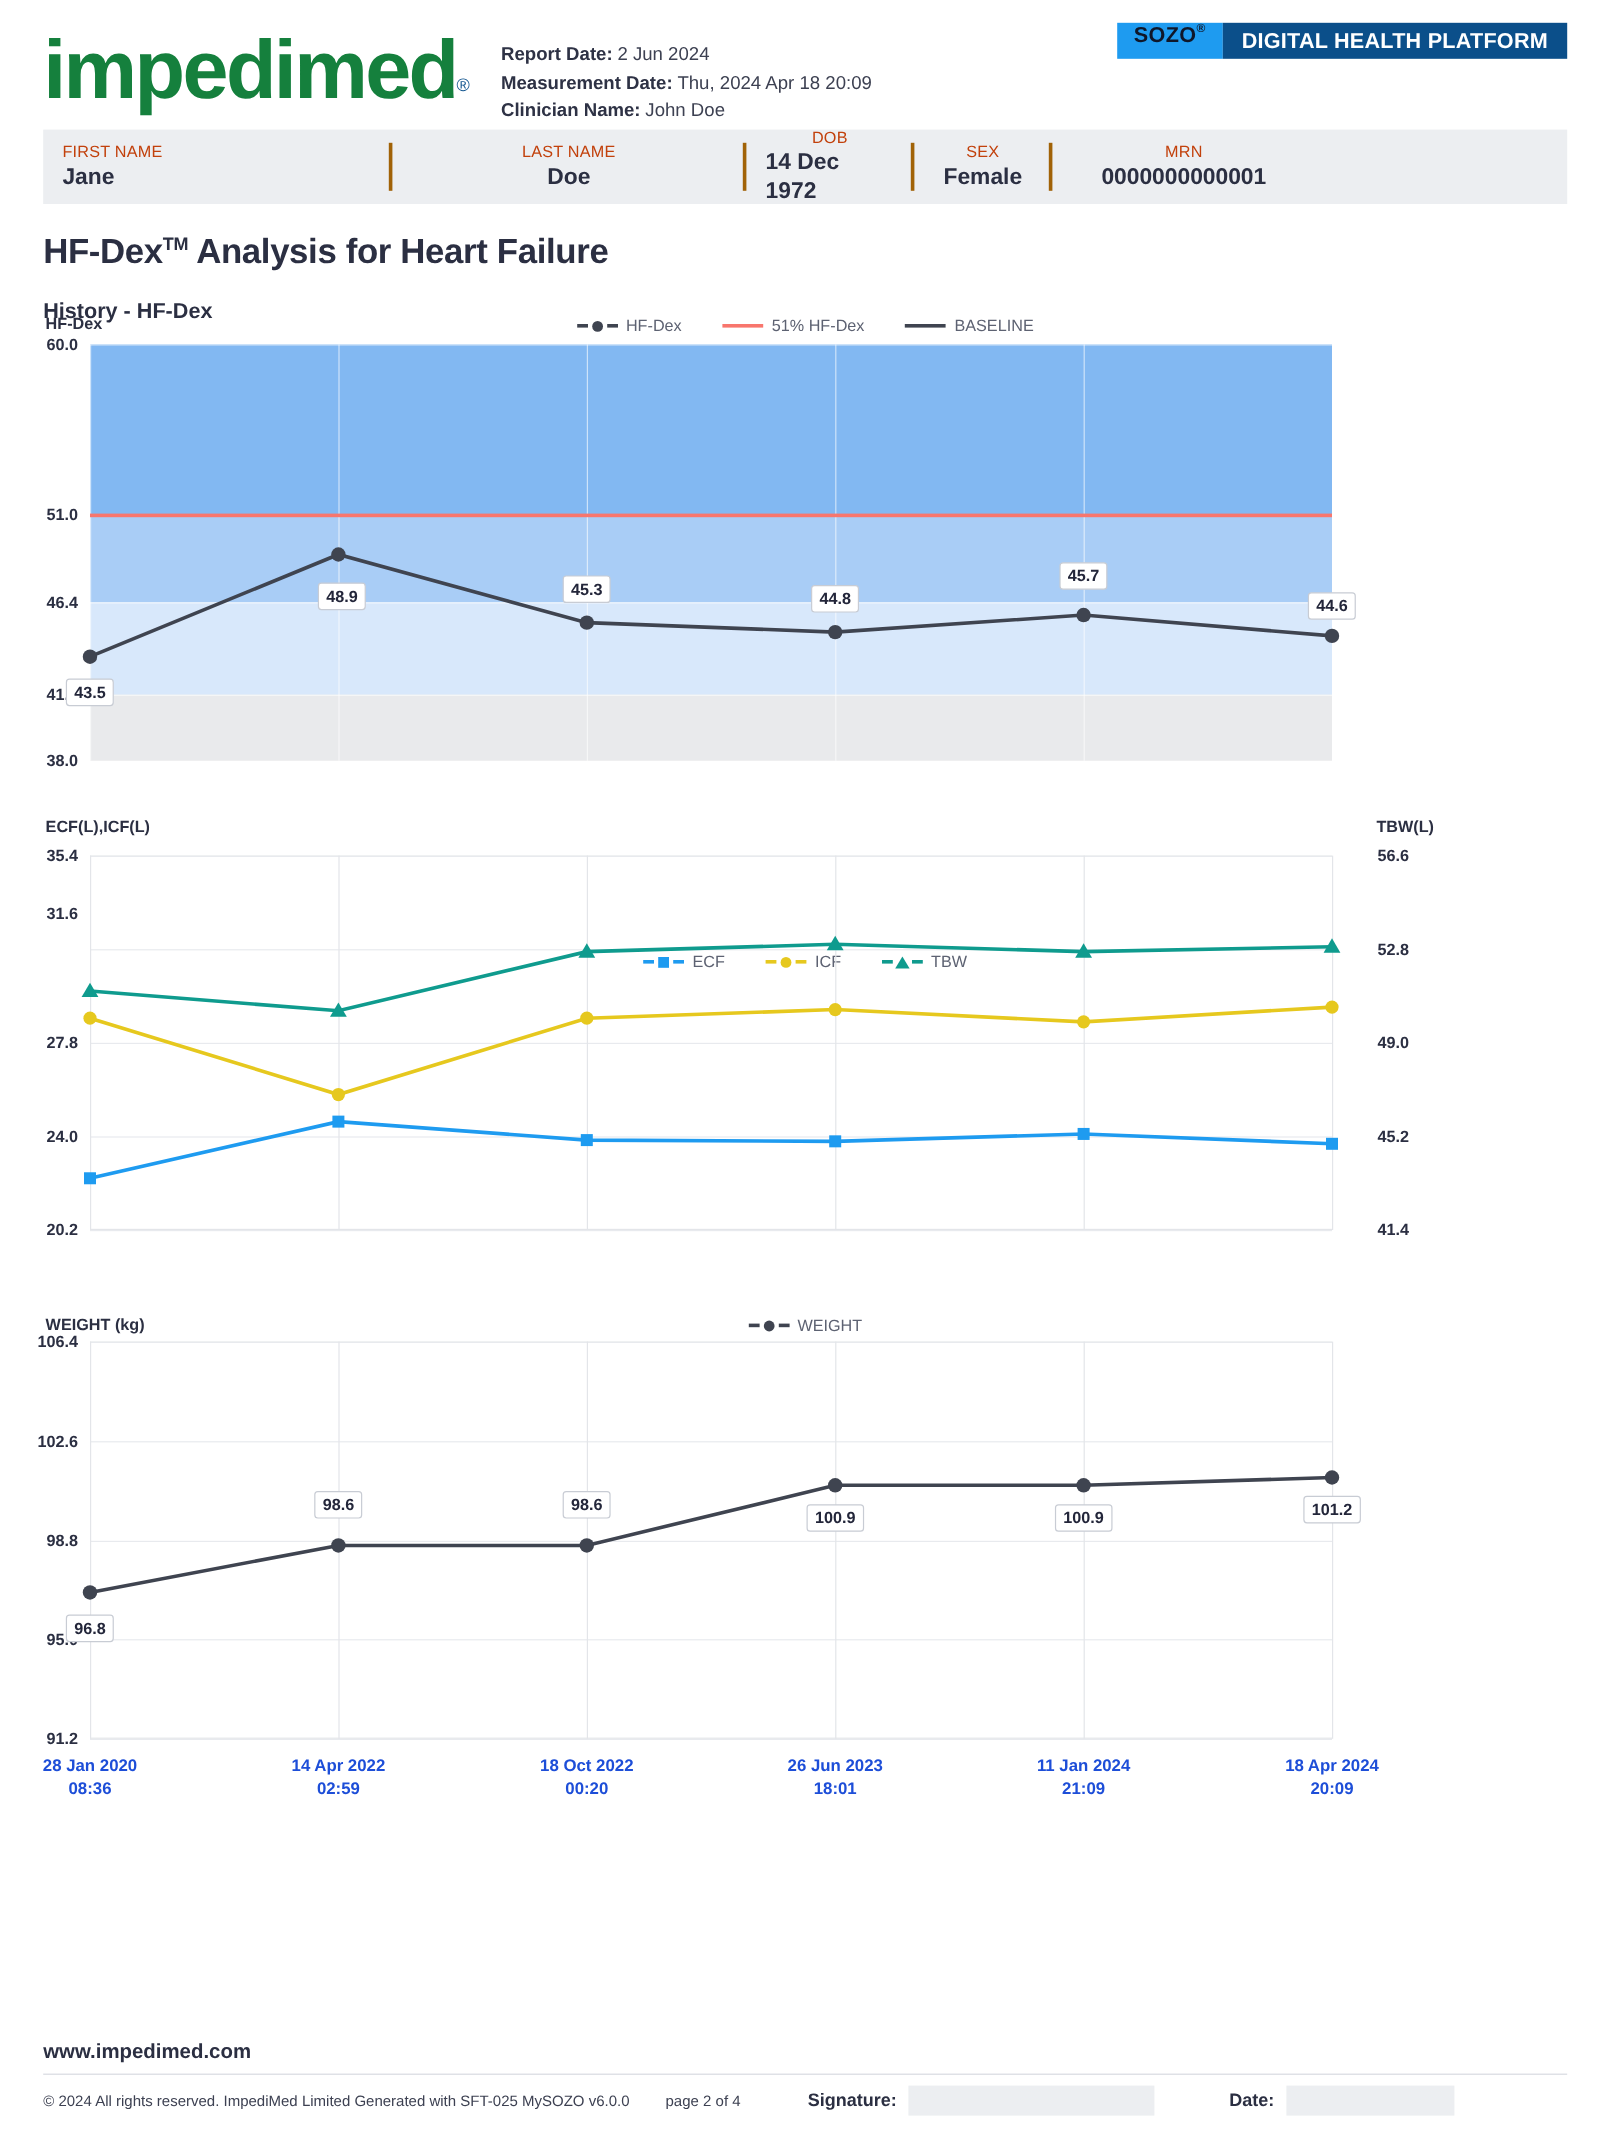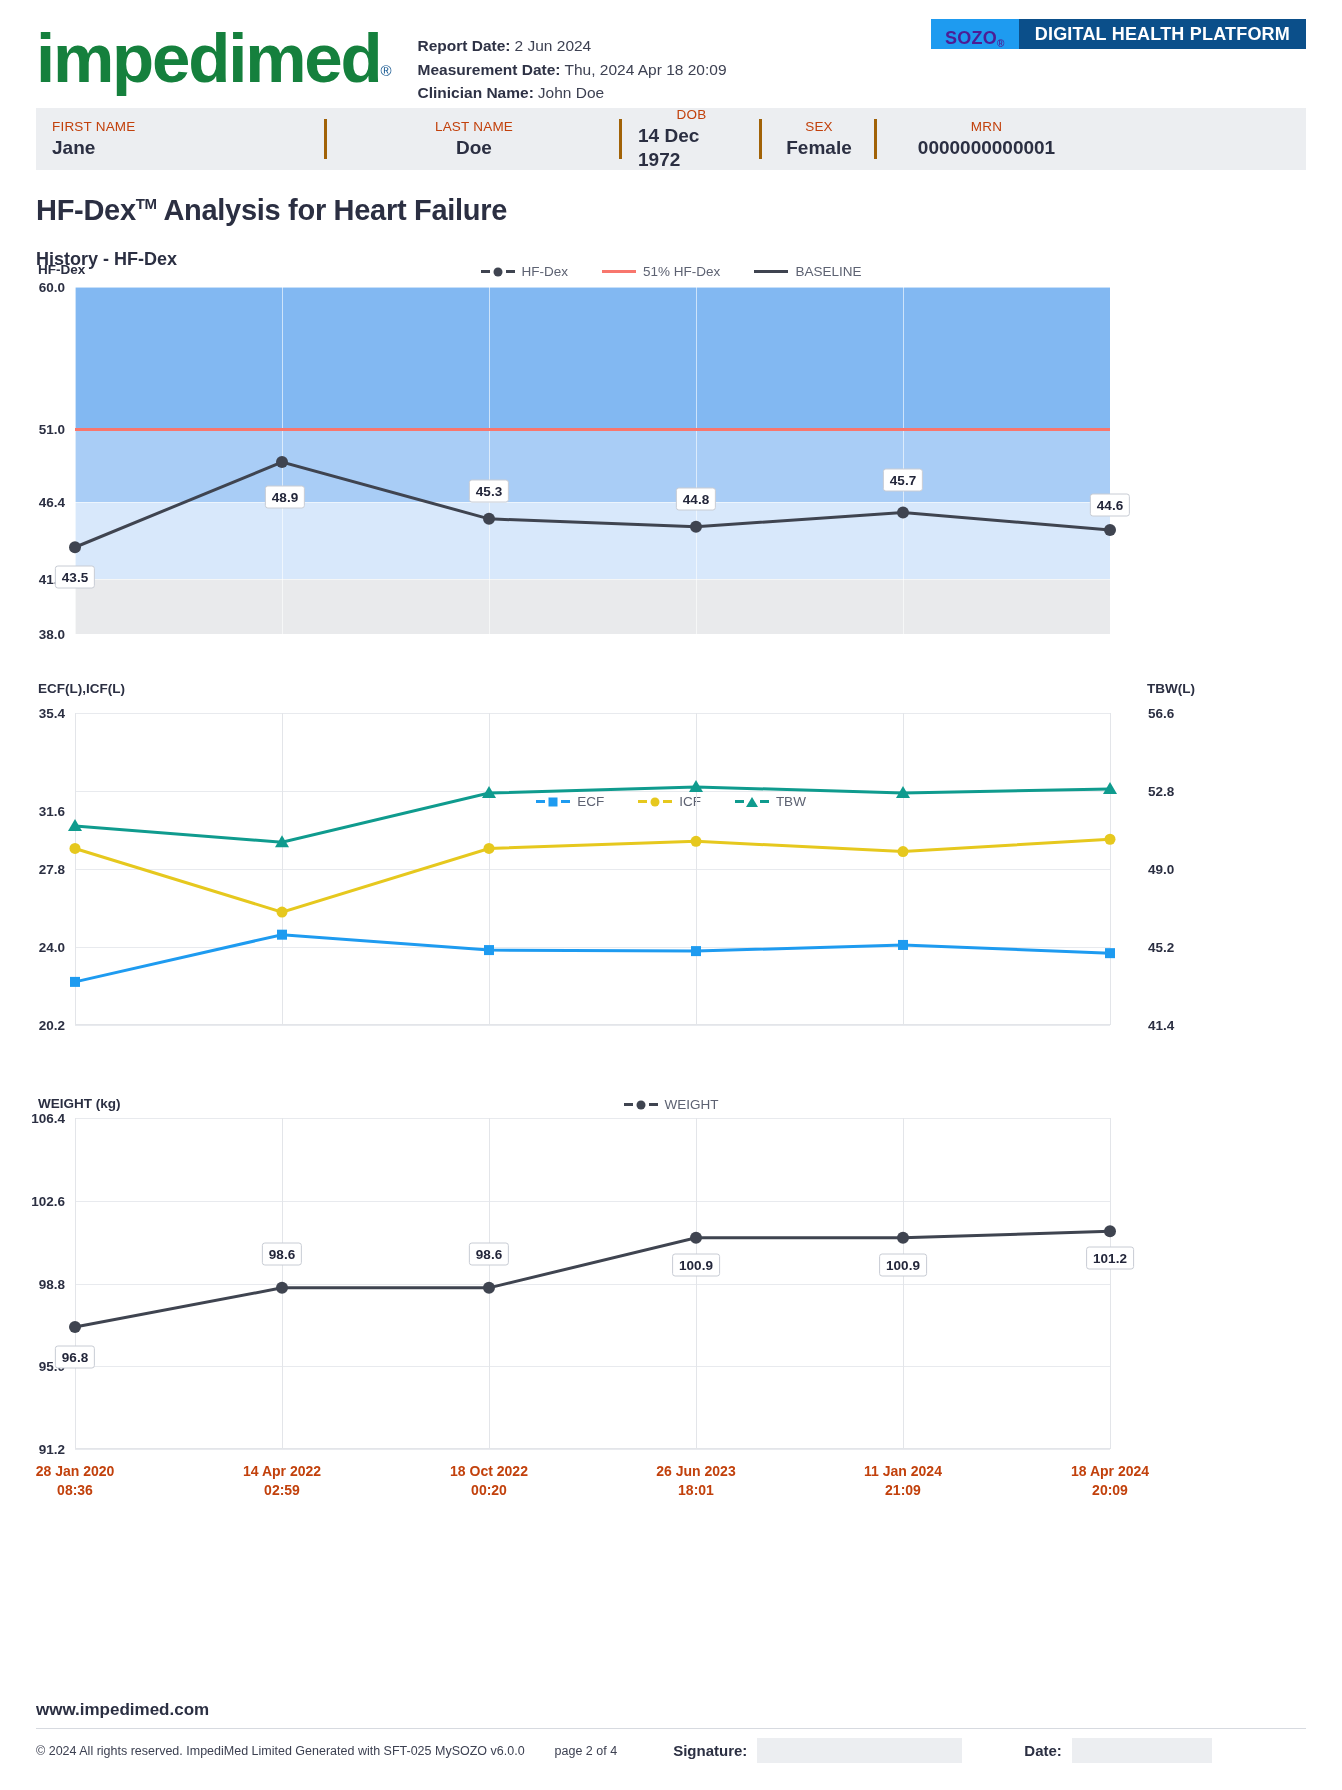--- a/index.html
+++ b/index.html
@@ -22,22 +22,22 @@
   }
   .logo-reg { font-size: 15px; vertical-align: super; color: #12558f; font-weight: normal; }
 
   .report-meta { margin-left: 26px; padding-top: 20px; font-size: 15.5px; line-height: 1.52; }
   .report-meta .row { white-space: nowrap; }
   .report-meta .lbl { font-weight: bold; color: #2e3245; }
   .report-meta .val { color: #3d4152; margin-left: 4px; }
 
   .sozo-badge { position: absolute; right: 36px; top: 19px; display: flex; height: 30px; align-items: stretch; }
   .sozo-left {
-    background: #1e9bf0; color: #4c1d95; font-weight: bold; font-size: 18px;
-    display: flex; align-items: flex-end; padding: 0 14px; letter-spacing: 0.3px;
+    background: #1e9bf0; color: #0f172a; font-weight: bold; font-size: 18px;
+    display: flex; align-items: flex-start; padding: 0 14px; letter-spacing: 0.3px;
   }
   .sozo-left sup { font-size: 10px; }
   .sozo-right {
     background: #0b4f8a; color: #fff; font-weight: bold; font-size: 18px;
     display: flex; align-items: center; padding: 0 16px; letter-spacing: 0.2px;
   }
 
   
   .patient-bar {
     margin: 8px 36px 0 36px; background: #eceef1; height: 62px;
@@ -72,21 +72,21 @@
   .dot-mark { width: 9px; height: 9px; border-radius: 50%; background: currentColor; }
   .sq-mark { width: 9px; height: 9px; background: currentColor; }
   .tri-mark { width: 0; height: 0; border-left: 6px solid transparent; border-right: 6px solid transparent; border-bottom: 10px solid currentColor; }
   .ytick { position: absolute; right: 0; transform: translateY(-50%); font-size: 13.5px; font-weight: bold; color: #2b2f42; white-space: nowrap; }
   .ytick-r { position: absolute; left: 0; transform: translateY(-50%); font-size: 13.5px; font-weight: bold; color: #2b2f42; white-space: nowrap; }
   .dlabel {
     position: absolute; transform: translate(-50%, -50%);
     background: #fff; border: 1px solid #c8ccd4; border-radius: 3px;
     font-size: 13.5px; font-weight: bold; color: #23263a; padding: 3px 6px; white-space: nowrap;
   }
-  .xlab { position: absolute; transform: translateX(-50%); text-align: center; font-size: 14px; font-weight: bold; color: #c2410c; line-height: 1.35; }
+  .xlab { position: absolute; transform: translateX(-50%); text-align: center; font-size: 14px; font-weight: bold; color: #1d4ed8; line-height: 1.35; }
 
   
   .footer-site { position: absolute; left: 36px; top: 1700px; font-size: 17px; font-weight: bold; color: #2b2f42; }
   .footer-rule { position: absolute; left: 36px; right: 36px; top: 1728px; border-top: 1px solid #d7dae0; }
   .footer-row { position: absolute; left: 36px; right: 36px; top: 1738px; display: flex; align-items: center; font-size: 12.5px; color: #3d4152; }
   .footer-copy { white-space: nowrap; }
   .footer-page { margin-left: 30px; white-space: nowrap; }
   .sig-label { margin-left: 56px; font-size: 15px; font-weight: bold; color: #2b2f42; }
   .sig-box { width: 205px; height: 25px; background: #eceef1; margin-left: 10px; }
   .date-label { margin-left: 62px; font-size: 15px; font-weight: bold; color: #2b2f42; }
@@ -228,21 +228,21 @@
           </div>
         </div>
         <div style="position: absolute; left: 75px; top: 713px; width: 1035px; height: 312px; border-top: 1px solid rgb(227, 229, 233); border-bottom: 1px solid rgb(227, 229, 233);"></div>
         <div style="position: absolute; left: 75px; width: 1035px; top: 1025px; height: 1px; background: rgb(232, 234, 238);"></div>
         <div class="ytick" style="right: 1277px; top: 1025px; position: absolute;">20.2</div>
         <div style="position: absolute; left: 75px; width: 1035px; top: 947px; height: 1px; background: rgb(232, 234, 238);"></div>
         <div class="ytick" style="right: 1277px; top: 947px; position: absolute;">24.0</div>
         <div style="position: absolute; left: 75px; width: 1035px; top: 869px; height: 1px; background: rgb(232, 234, 238);"></div>
         <div class="ytick" style="right: 1277px; top: 869px; position: absolute;">27.8</div>
         <div style="position: absolute; left: 75px; width: 1035px; top: 791px; height: 1px; background: rgb(232, 234, 238);"></div>
-        <div class="ytick" style="right: 1277px; top: 811px; position: absolute;">31.6</div>
+        <div class="ytick" style="right: 1277px; top: 761px; position: absolute;">31.6</div>
         <div style="position: absolute; left: 75px; width: 1035px; top: 713px; height: 1px; background: rgb(232, 234, 238);"></div>
         <div class="ytick" style="right: 1277px; top: 713px; position: absolute;">35.4</div>
         <div class="ytick-r" style="left: 1148px; top: 1025px; position: absolute;">41.4</div>
         <div class="ytick-r" style="left: 1148px; top: 947px; position: absolute;">45.2</div>
         <div class="ytick-r" style="left: 1148px; top: 869px; position: absolute;">49.0</div>
         <div class="ytick-r" style="left: 1148px; top: 791px; position: absolute;">52.8</div>
         <div class="ytick-r" style="left: 1148px; top: 713px; position: absolute;">56.6</div>
         <div style="position: absolute; top: 713px; height: 312px; left: 75px; width: 1px; background: rgb(227, 229, 233);"></div>
         <div style="position: absolute; top: 713px; height: 312px; left: 282px; width: 1px; background: rgb(227, 229, 233);"></div>
         <div style="position: absolute; top: 713px; height: 312px; left: 489px; width: 1px; background: rgb(227, 229, 233);"></div>

